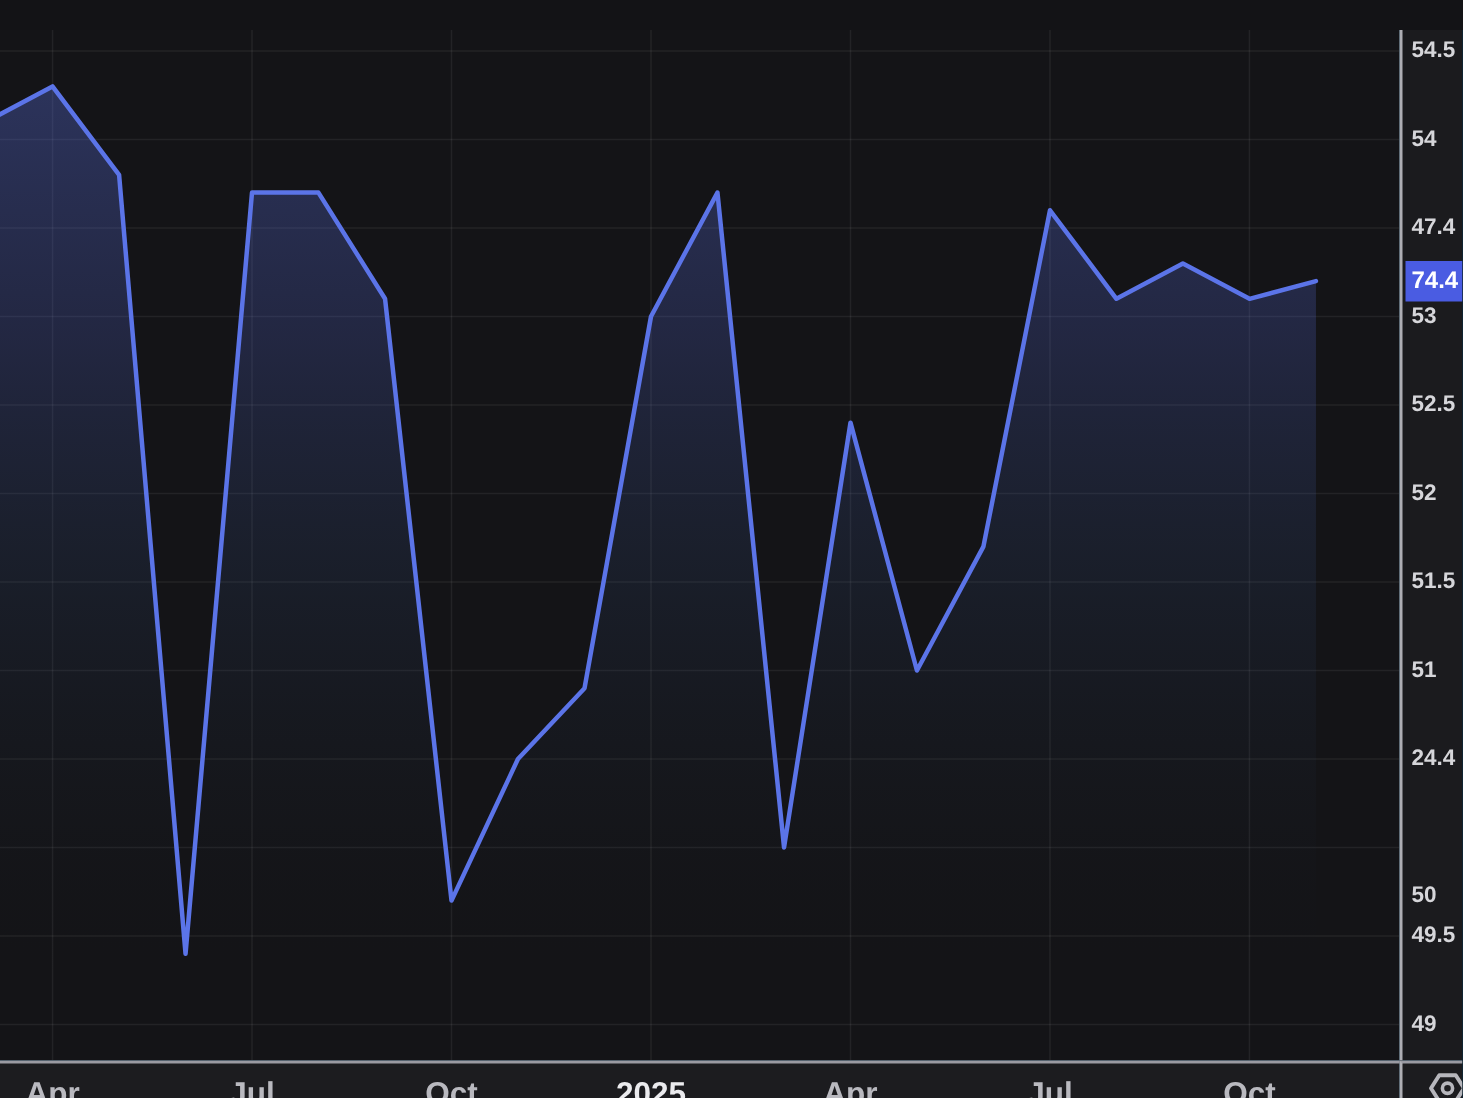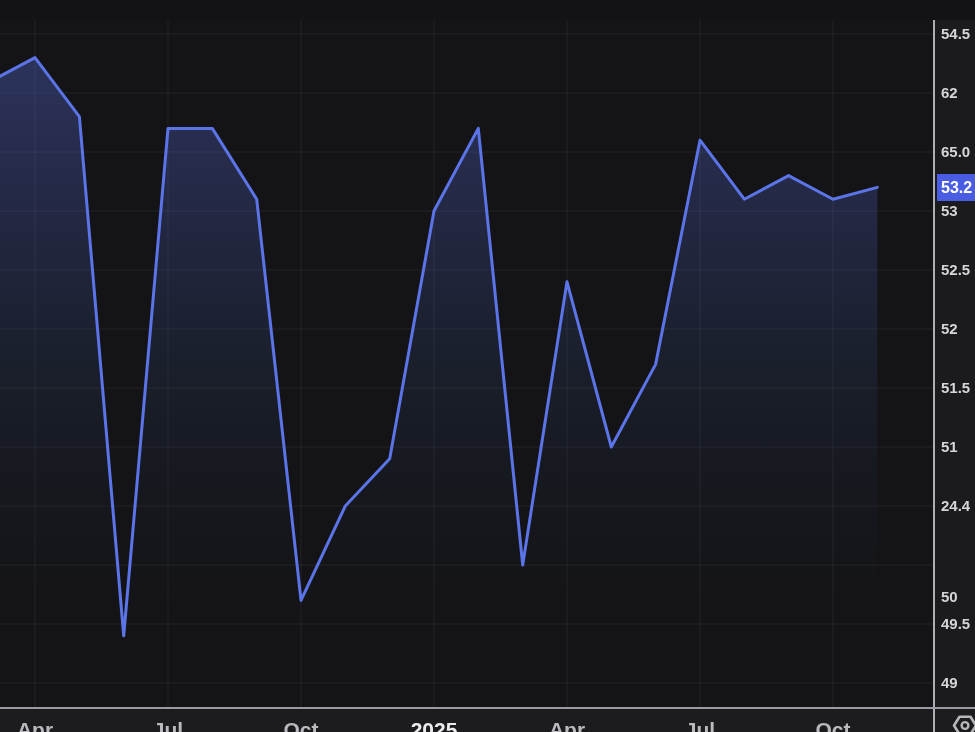--- a/index.html
+++ b/index.html
@@ -76,34 +76,34 @@
         <line x1="699.98" y1="0" x2="699.98" y2="687" class="grid"></line>
         <line x1="832.97" y1="0" x2="832.97" y2="687" class="grid"></line>
         <polygon points="-9.3,61.2 35.0,37.6 79.4,96.6 123.7,615.8 168.0,108.4 212.3,108.4 256.7,179.2 301.0,580.4 345.3,486.0 389.7,438.8 434.0,191.0 478.3,108.4 522.7,545.0 567.0,261.8 611.3,427.0 655.6,344.4 700.0,120.2 744.3,179.2 788.6,155.6 833.0,179.2 877.3,167.4 877.3,687 -9.3,687" fill="url(#areaGrad)"></polygon>
         <polyline points="-9.3,61.2 35.0,37.6 79.4,96.6 123.7,615.8 168.0,108.4 212.3,108.4 256.7,179.2 301.0,580.4 345.3,486.0 389.7,438.8 434.0,191.0 478.3,108.4 522.7,545.0 567.0,261.8 611.3,427.0 655.6,344.4 700.0,120.2 744.3,179.2 788.6,155.6 833.0,179.2 877.3,167.4" class="price-line" stroke="#5b74e8"></polyline>
       </svg>
   </div>
 
   <div id="y-axis">
     <div id="y-axis-labels">
         <div class="ylab" style="top: 5px;">54.5</div>
-        <div class="ylab" style="top: 64px;">62</div>
-        <div class="ylab" style="top: 123px;">65.0</div>
+        <div class="ylab" style="top: 64px;">54</div>
+        <div class="ylab" style="top: 123px;">47.4</div>
         <div class="ylab" style="top: 182px;">53</div>
         <div class="ylab" style="top: 241px;">52.5</div>
         <div class="ylab" style="top: 300px;">52</div>
         <div class="ylab" style="top: 359px;">51.5</div>
         <div class="ylab" style="top: 418px;">51</div>
         <div class="ylab" style="top: 477px;">24.4</div>
         <div class="ylab" style="top: 568px;">50</div>
         <div class="ylab" style="top: 595px;">49.5</div>
         <div class="ylab" style="top: 654px;">49</div>
       </div>
     <div id="price-chip" style="background: rgb(74, 92, 226); top: 154.4px;">
-      <span>53.2</span>
+      <span>74.4</span>
     </div>
   </div>
 
   <div id="x-axis">
     <div id="x-axis-labels">
         <div class="xlab" style="left: 35.03px;">Apr</div>
         <div class="xlab" style="left: 168.02px;">Jul</div>
         <div class="xlab" style="left: 301.01px;">Oct</div>
         <div class="xlab em" style="left: 434px;">2025</div>
         <div class="xlab" style="left: 566.99px;">Apr</div>

